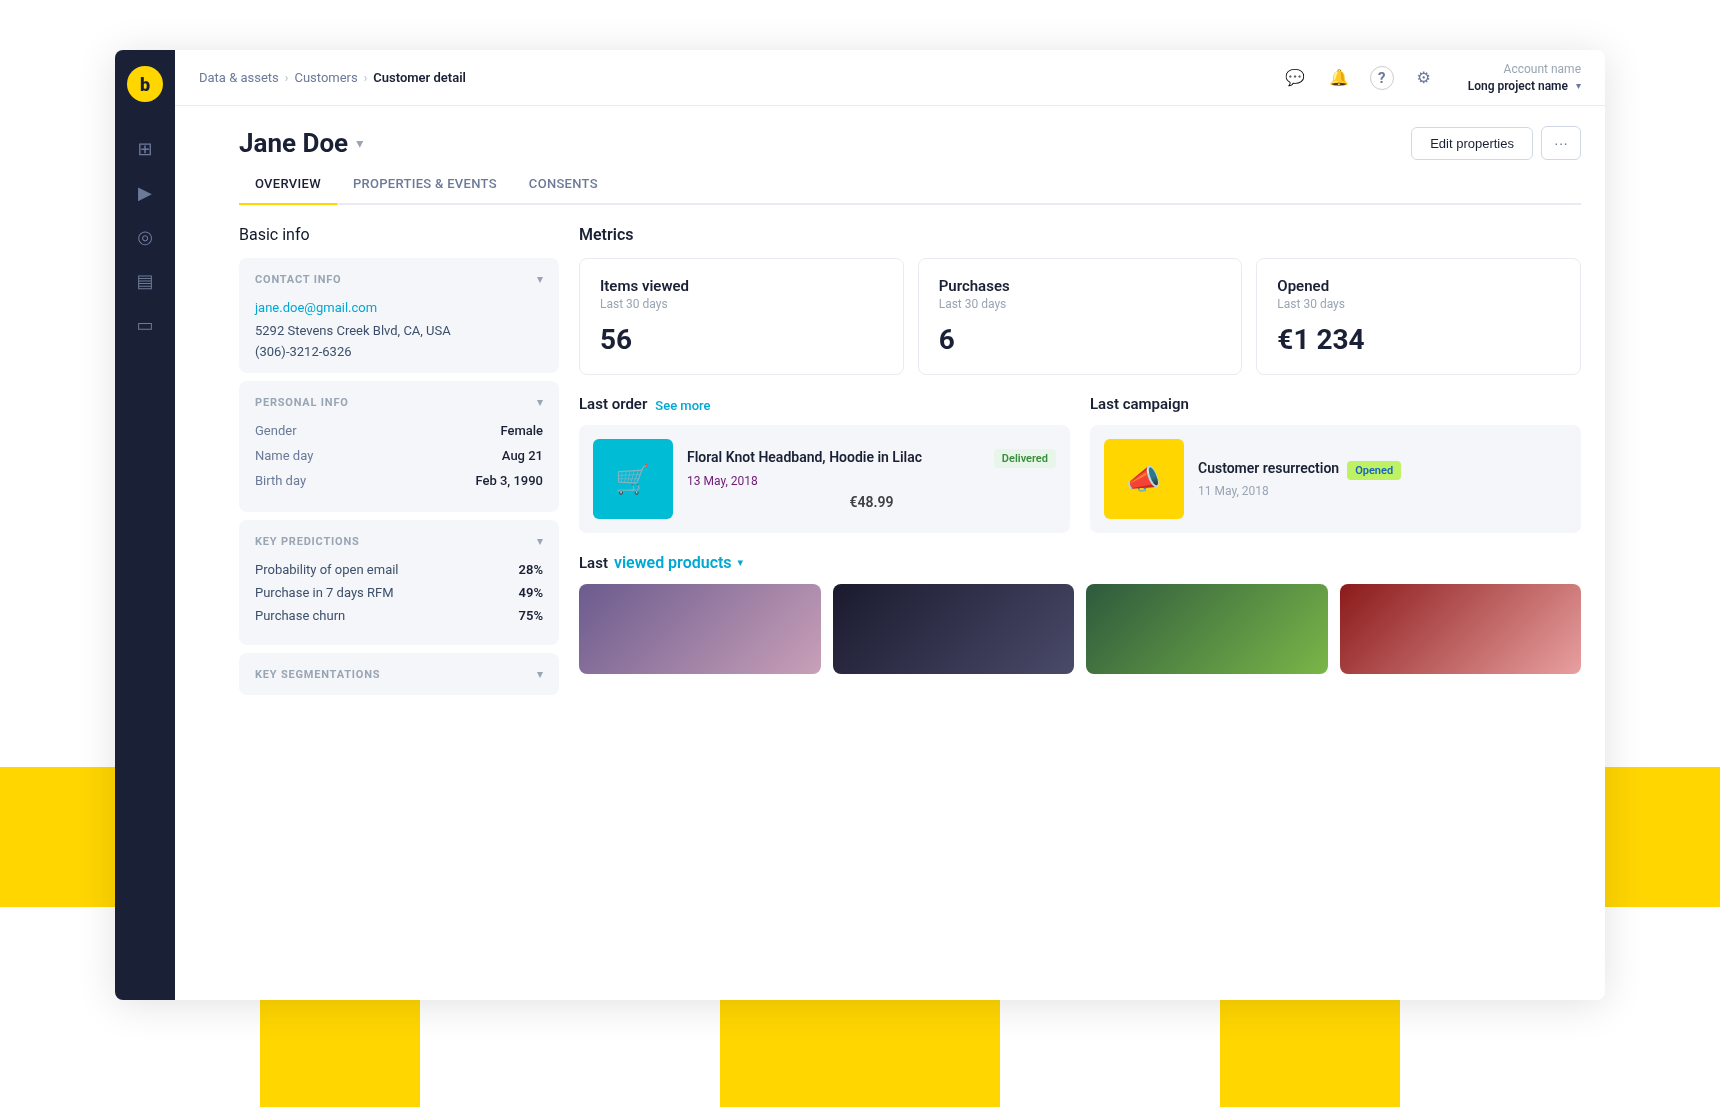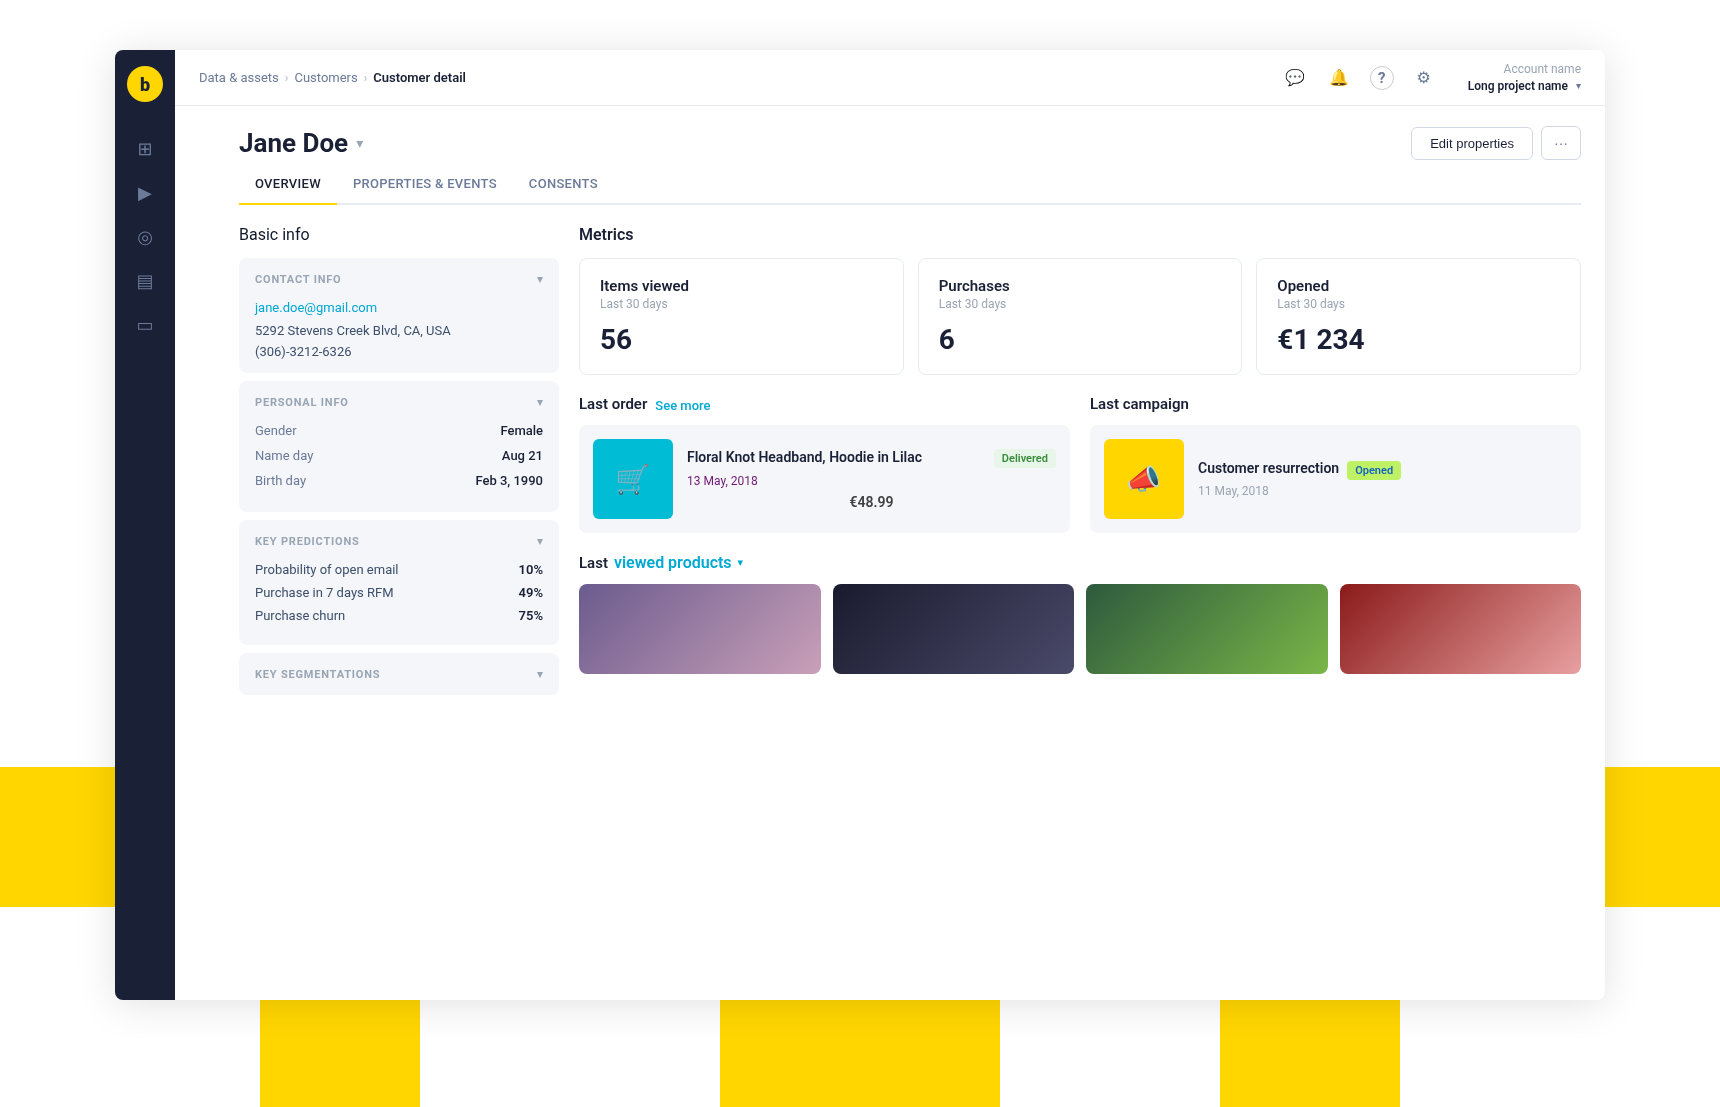--- a/index.html
+++ b/index.html
@@ -668,21 +668,21 @@
           </div>
 
           <div class="card-section">
             <div class="card-section-header">
               <span class="card-section-label">KEY PREDICTIONS</span>
               <span class="card-section-chevron">▾</span>
             </div>
             <div class="card-section-body">
               <div class="prediction-row">
                 <span class="prediction-label">Probability of open email</span>
-                <span class="prediction-value">10%</span>
+                <span class="prediction-value">28%</span>
               </div>
               <div class="prediction-row">
                 <span class="prediction-label">Purchase in 7 days RFM</span>
                 <span class="prediction-value">49%</span>
               </div>
               <div class="prediction-row">
                 <span class="prediction-label">Purchase churn</span>
                 <span class="prediction-value">75%</span>
               </div>
             </div>

